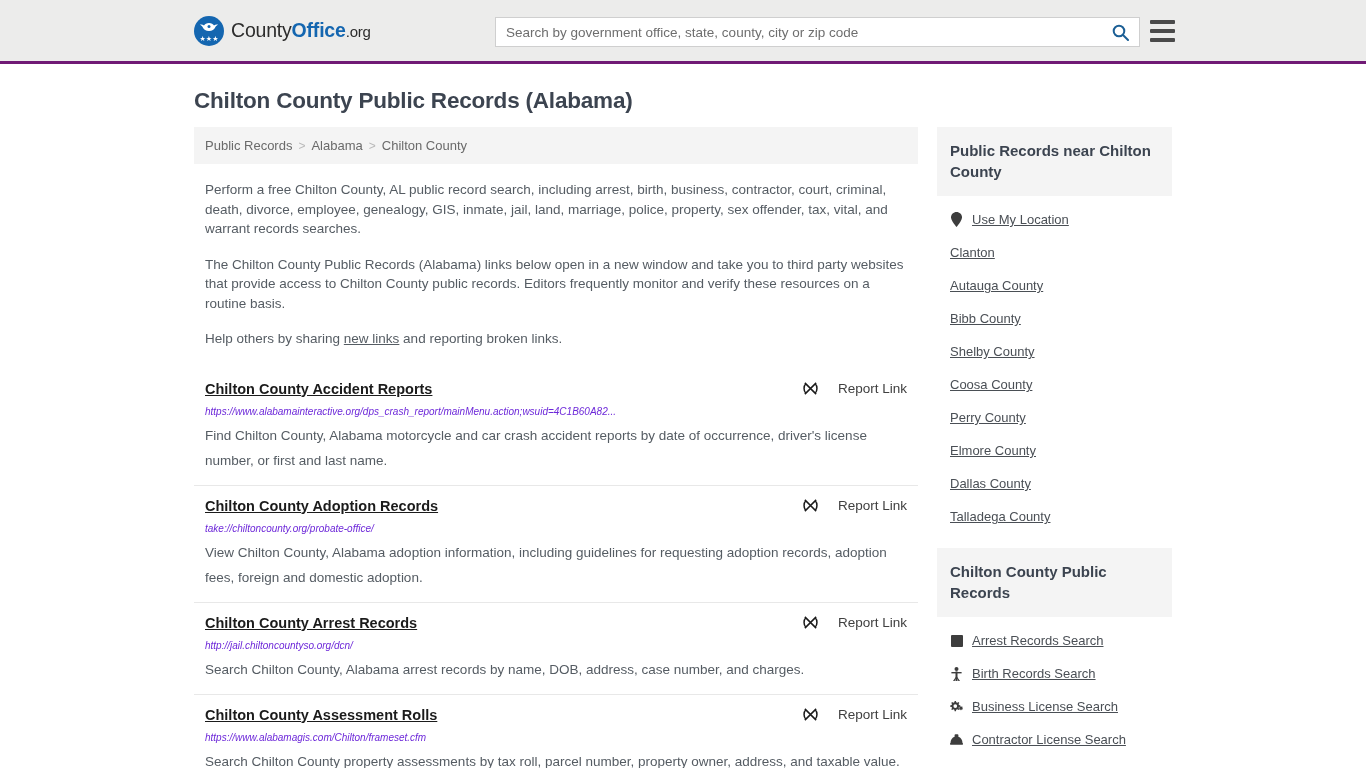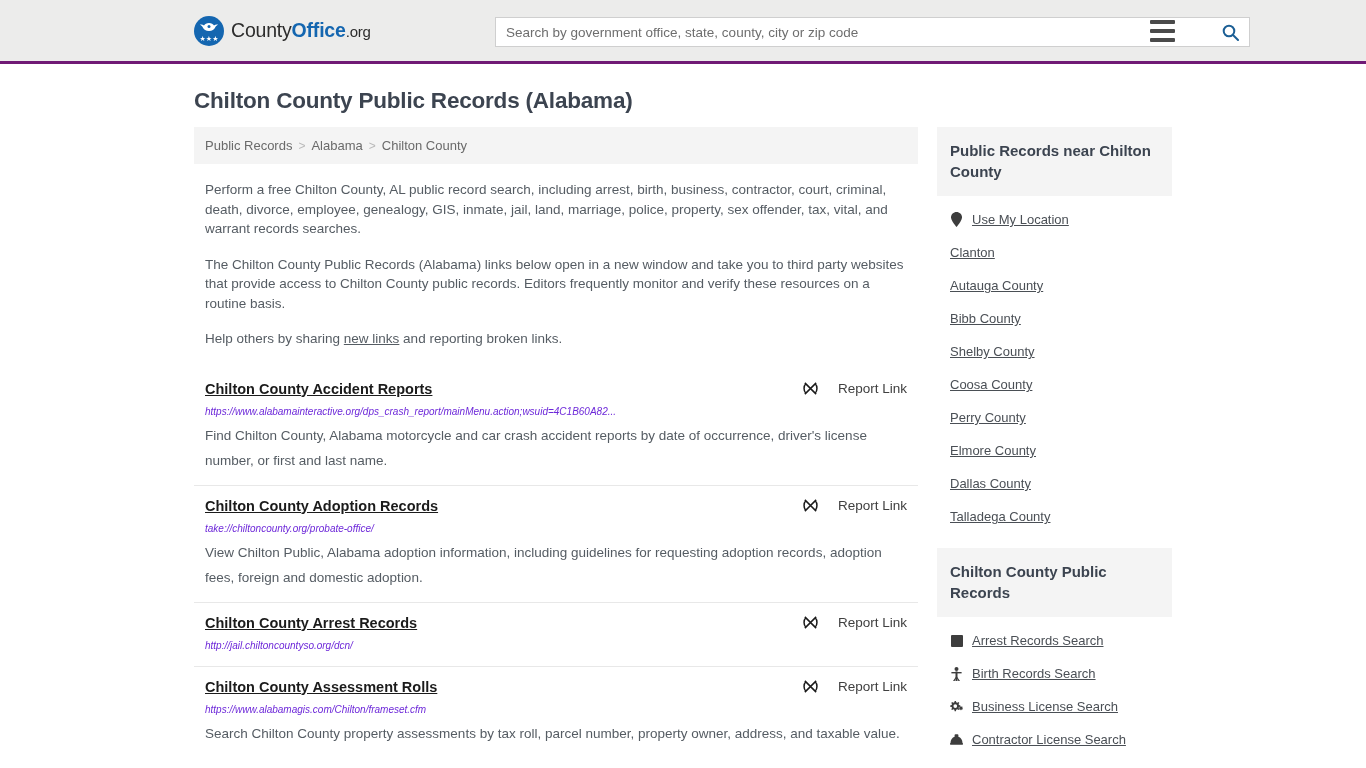--- a/index.html
+++ b/index.html
@@ -61,21 +61,21 @@
     white-space: nowrap;
   }
   .logo-text .county { color: #2c2c2c; font-weight: 400; }
   .logo-text .office { color: #1466b0; font-weight: 700; }
   .logo-text .org   { color: #2c2c2c; font-weight: 400; font-size: 15px; }
 
   .search-area {
     position: absolute;
     left: 495px;
     top: 17px;
-    width: 755px;
+    width: 645px;
     height: 30px;
     display: flex;
     align-items: stretch;
     background: #ffffff;
     border: 1px solid #cfcfcf;
   }
   .search-input {
     flex: 1;
     border: 0;
     outline: none;
@@ -323,35 +323,36 @@
             <a class="record-title">Chilton County Adoption Records</a>
             <div class="report-link">
               <svg width="15" height="15" viewBox="0 0 16 16">
                 <path d="M2 2 L14 14 M14 2 L2 14" stroke="#1b1b1b" stroke-width="1.6" fill="none"></path>
                 <path d="M3 3 C0.5 5.5 0.5 10.5 3 13 M13 3 C15.5 5.5 15.5 10.5 13 13" stroke="#1b1b1b" stroke-width="1.6" fill="none"></path>
               </svg>
               <span>Report Link</span>
             </div>
           </div>
           <div class="record-url">take://chiltoncounty.org/probate-office/</div>
-          <div class="record-desc">View Chilton Public, Alabama adoption information, including guidelines for requesting adoption records, adoption fees, foreign and domestic adoption.</div>
+          <div class="record-desc">View Chilton County, Alabama adoption information, including guidelines for requesting adoption records, adoption fees, foreign and domestic adoption.</div>
         </div>
 
         <div class="record">
           <div class="record-head">
             <a class="record-title">Chilton County Arrest Records</a>
             <div class="report-link">
               <svg width="15" height="15" viewBox="0 0 16 16">
                 <path d="M2 2 L14 14 M14 2 L2 14" stroke="#1b1b1b" stroke-width="1.6" fill="none"></path>
                 <path d="M3 3 C0.5 5.5 0.5 10.5 3 13 M13 3 C15.5 5.5 15.5 10.5 13 13" stroke="#1b1b1b" stroke-width="1.6" fill="none"></path>
               </svg>
               <span>Report Link</span>
             </div>
           </div>
           <div class="record-url">http://jail.chiltoncountyso.org/dcn/</div>
+          <div class="record-desc">Search Chilton County, Alabama arrest records by name, DOB, address, case number, and charges.</div>
         </div>
 
         <div class="record">
           <div class="record-head">
             <a class="record-title">Chilton County Assessment Rolls</a>
             <div class="report-link">
               <svg width="15" height="15" viewBox="0 0 16 16">
                 <path d="M2 2 L14 14 M14 2 L2 14" stroke="#1b1b1b" stroke-width="1.6" fill="none"></path>
                 <path d="M3 3 C0.5 5.5 0.5 10.5 3 13 M13 3 C15.5 5.5 15.5 10.5 13 13" stroke="#1b1b1b" stroke-width="1.6" fill="none"></path>
               </svg>

